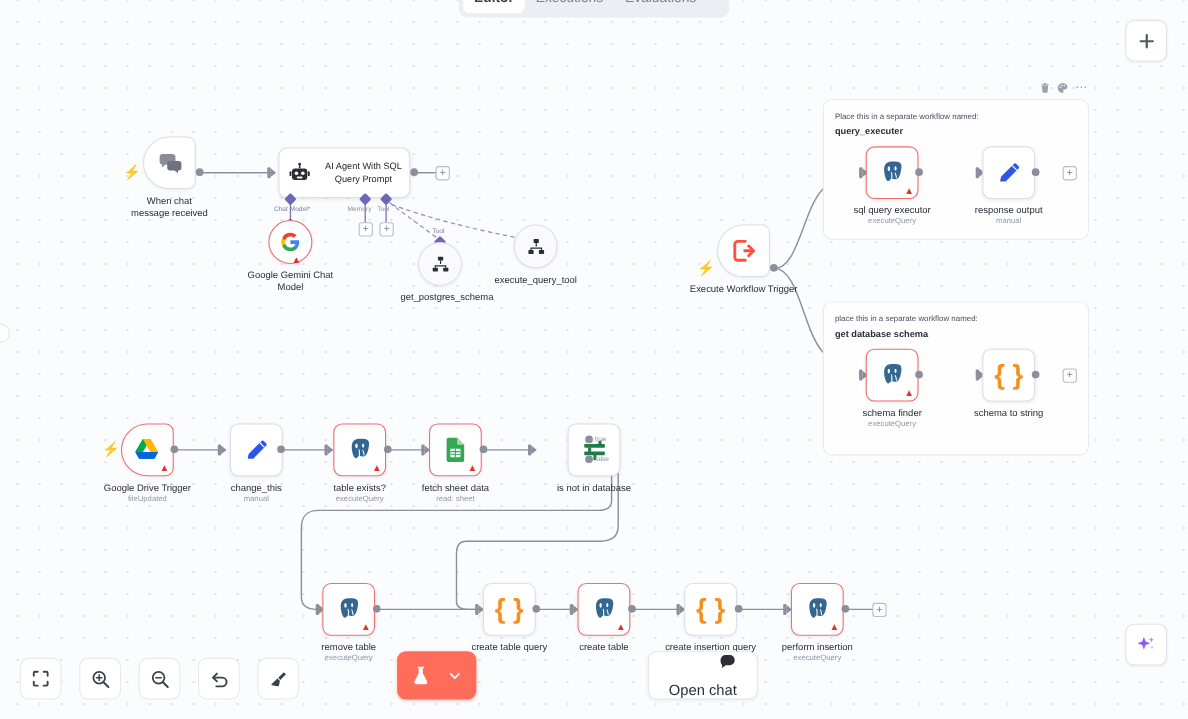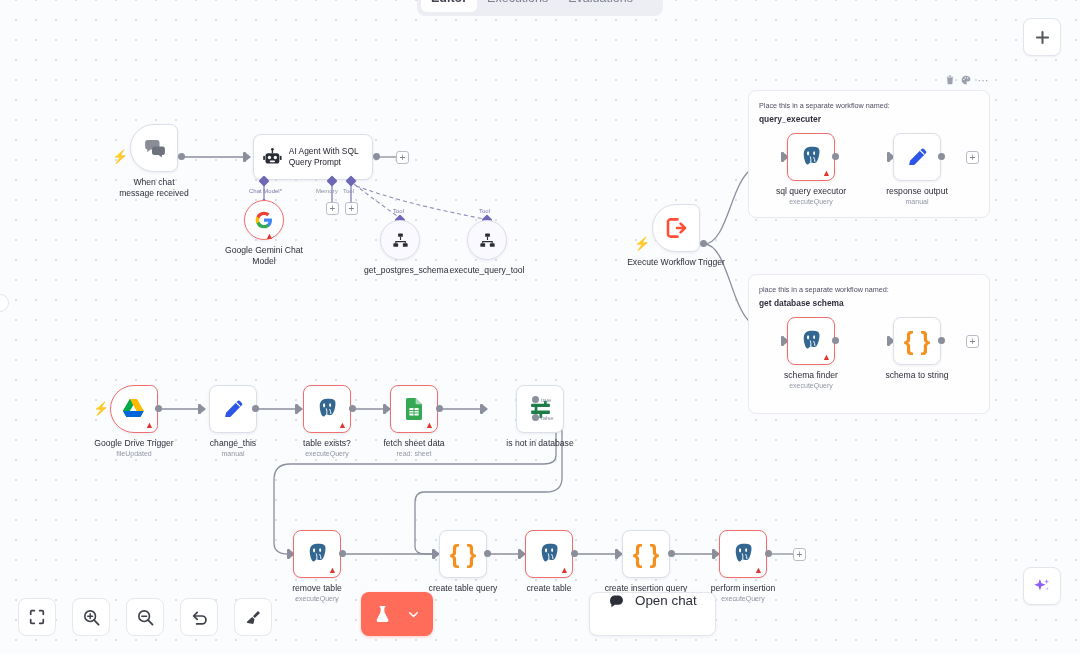--- a/index.html
+++ b/index.html
@@ -104,21 +104,21 @@
     width: 48px; height: 48px;
     border-radius: 26px 8px 8px 26px;
   }
   .node.round {
     width: 40px; height: 40px; border-radius: 50%;
     background: #fafafe; border: 1px solid #dedcee;
   }
   .node.round.red { border: 1.5px solid #ef6f6f; background: #fff; }
   .node.wide {
     width: 120px; height: 46px;
-    justify-content: flex-start; padding-left: 8px; gap: 6px;
+    justify-content: flex-start; padding-left: 8px; gap: 6px; text-align: center;
   }
   .node-title {
     position: absolute; top: 100%; left: 50%;
     transform: translateX(-50%);
     margin-top: 6px;
     font-size: 8.6px; color: #2b2c38;
     text-align: center; line-height: 11px;
     white-space: nowrap;
   }
   .node-title.wrap { white-space: normal; width: 76px; }
@@ -194,23 +194,24 @@
     padding: 0 12px 0 14px; gap: 10px; cursor: pointer;
     box-shadow: 0 1px 3px rgba(255,109,90,.35);
   }
   .exec-text { display: flex; flex-direction: column; }
   .exec-main { font-size: 13.4px; font-weight: 600; line-height: 16px; }
   .exec-sub { font-size: 11.6px; line-height: 15px; color: #ffe3dd; }
   #open-chat-button {
     position: absolute; left: 589px; top: 592px;
     height: 44px; background: #fff; color: #2d2f38;
     border: 1px solid #e4e6ec; border-radius: 8px;
-    display: flex; align-items: flex-start; padding: 0 18px;
+    display: flex; align-items: flex-end; padding: 0 18px;
     gap: 10px; cursor: pointer; font-size: 13.4px;
     box-shadow: 0 1px 3px rgba(30,35,60,.06);
+    flex-direction: column;
   }
 </style>
 </head>
 <body>
 
 <div id="canvas">
 
   <div class="tabbar">
     <div class="tab active">Editor</div>
     <div class="tab">Executions</div>
@@ -328,21 +329,21 @@
       <rect x="9" y="3" width="6" height="4.4" rx=".8" fill="#2b2d35"></rect>
       <rect x="3" y="15.6" width="6" height="4.4" rx=".8" fill="#2b2d35"></rect>
       <rect x="15" y="15.6" width="6" height="4.4" rx=".8" fill="#2b2d35"></rect>
       <path d="M12 7.4v4M6 15.6v-2.2h12v2.2" stroke="#2b2d35" stroke-width="1.4" fill="none"></path>
     </svg>
     <div class="node-title wrap" style="width:72px;">get_postgres_schema</div>
   </div>
 
   <div class="conn-label p" style="left:479px; top:207px;">Tool</div>
   <div class="diamond" style="left:483px; top:216px;"></div>
-  <div class="node round" style="left:467px; top:220px;">
+  <div class="node round" style="left:467px; top:204px;">
     <svg width="19" height="19" viewBox="0 0 24 24">
       <rect x="9" y="3" width="6" height="4.4" rx=".8" fill="#2b2d35"></rect>
       <rect x="3" y="15.6" width="6" height="4.4" rx=".8" fill="#2b2d35"></rect>
       <rect x="15" y="15.6" width="6" height="4.4" rx=".8" fill="#2b2d35"></rect>
       <path d="M12 7.4v4M6 15.6v-2.2h12v2.2" stroke="#2b2d35" stroke-width="1.4" fill="none"></path>
     </svg>
     <div class="node-title">execute_query_tool</div>
   </div>
 
   <div class="bolt" style="left:634px; top:237px;">⚡</div>

